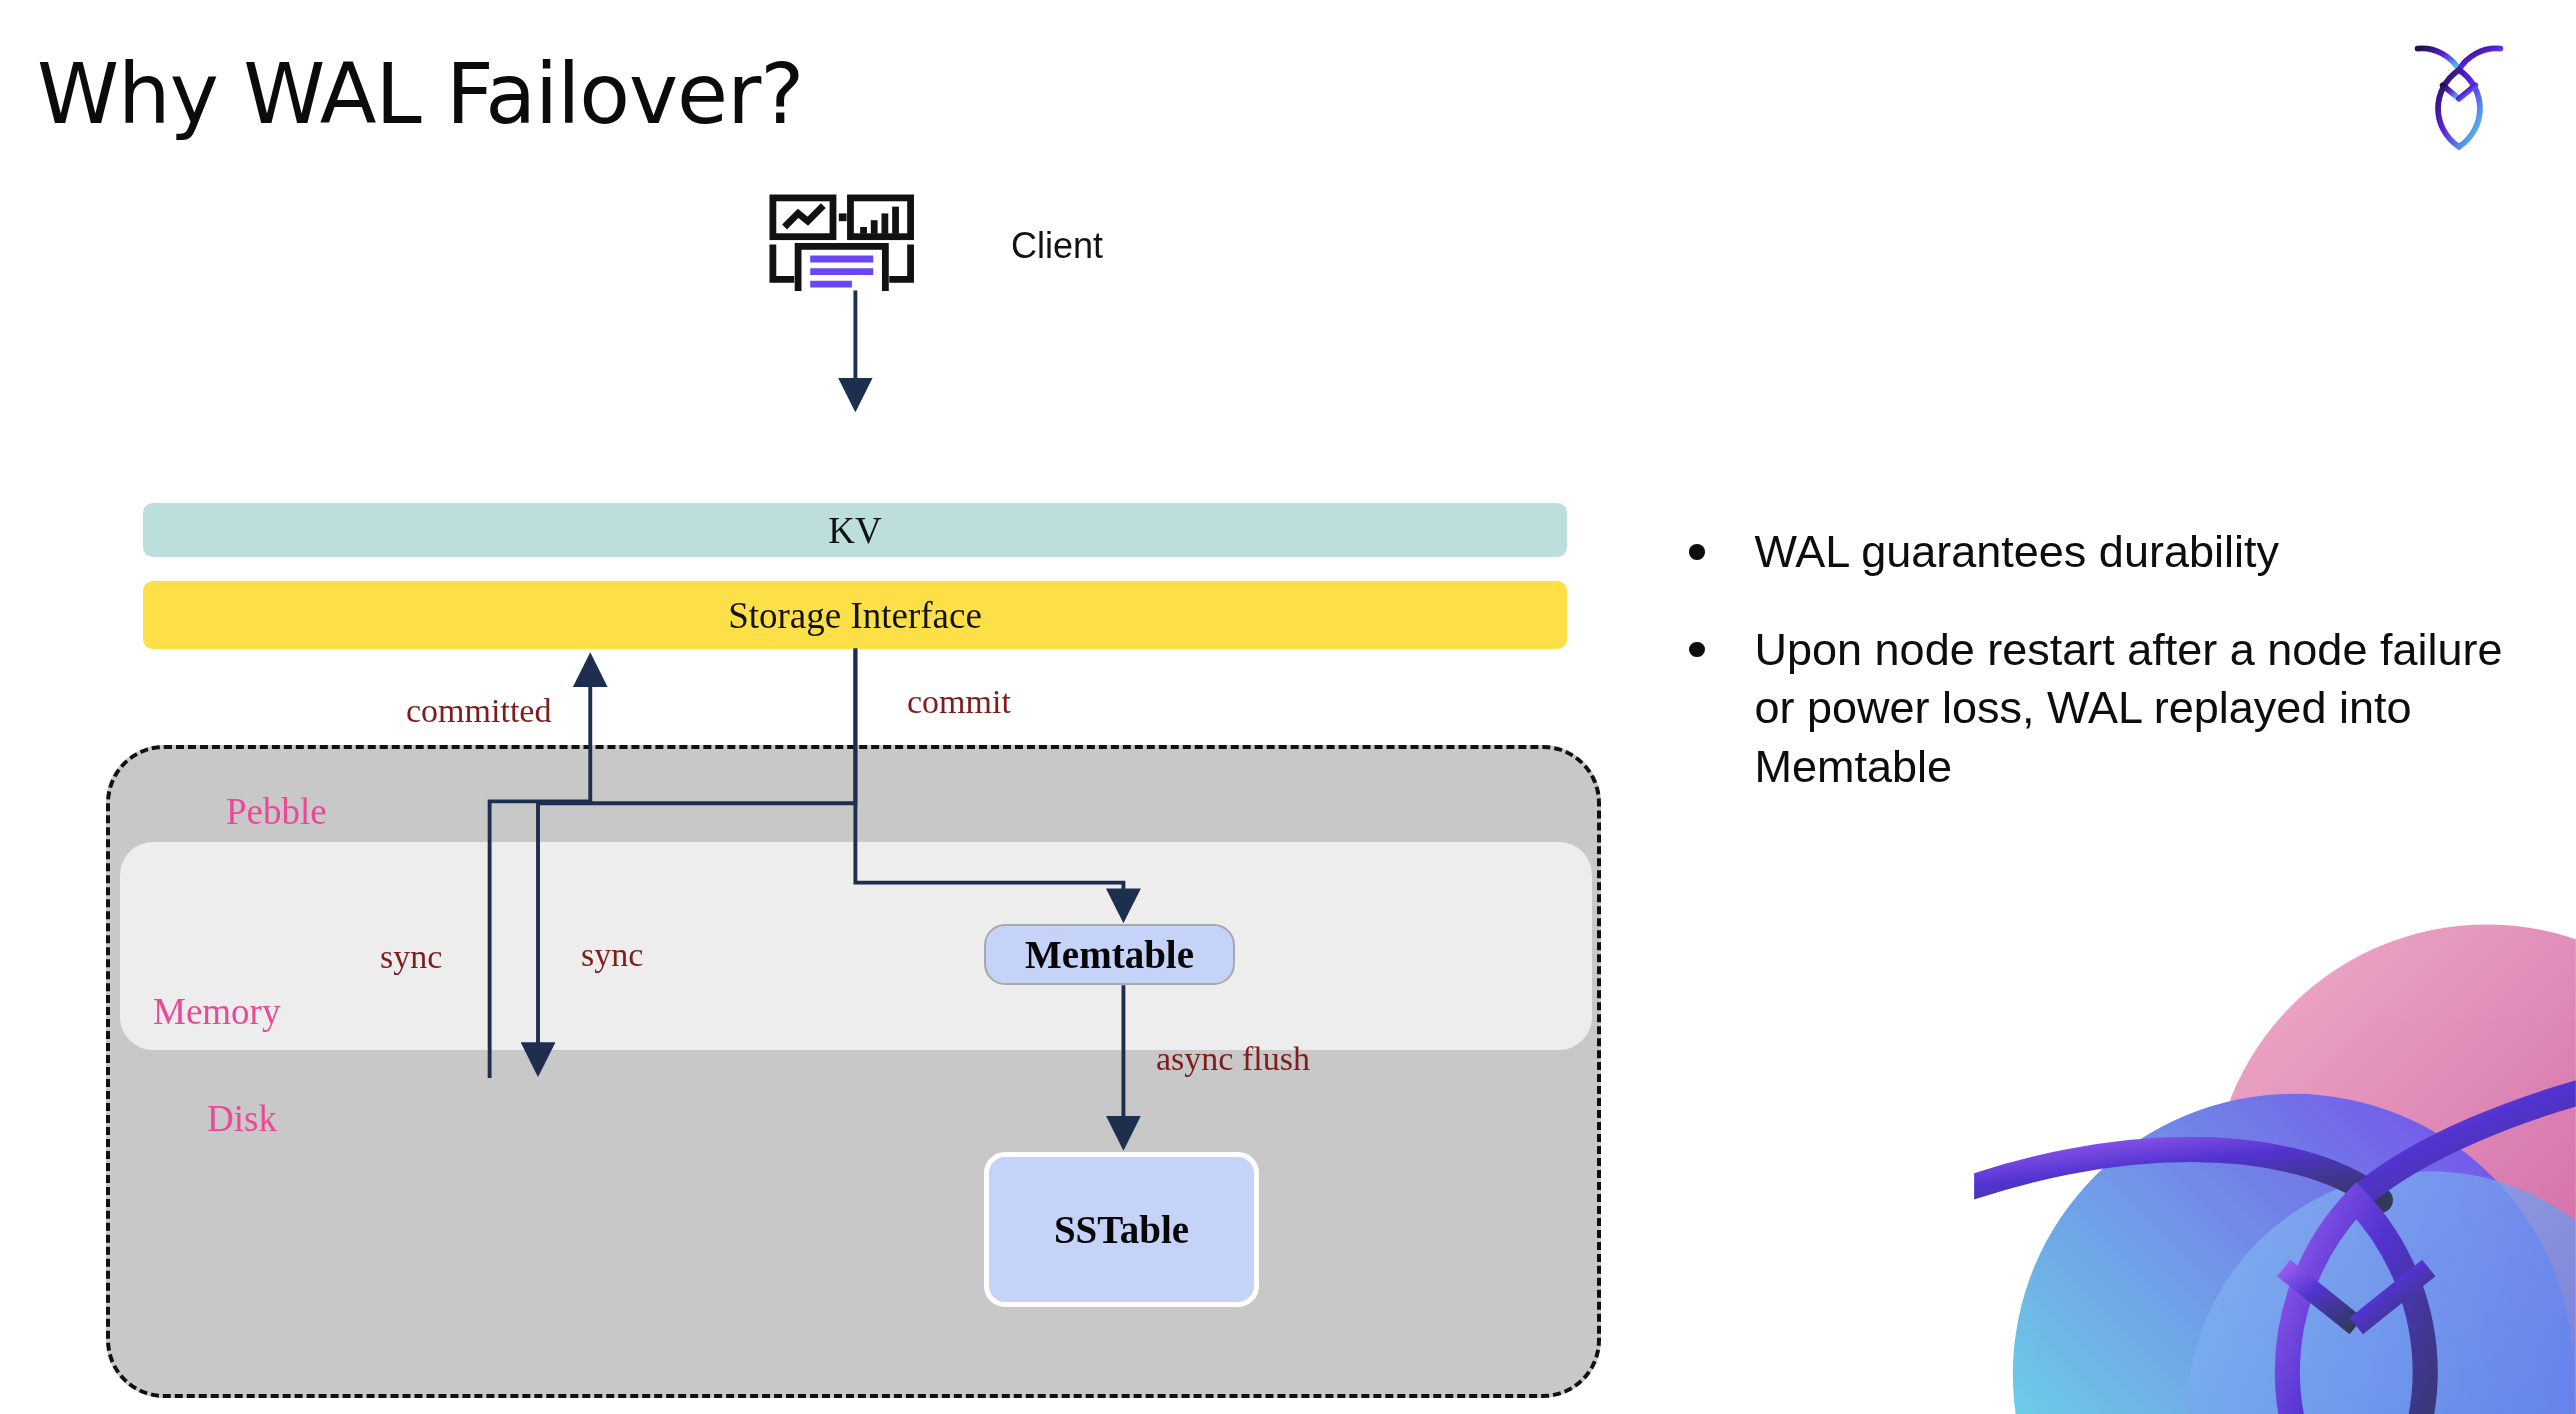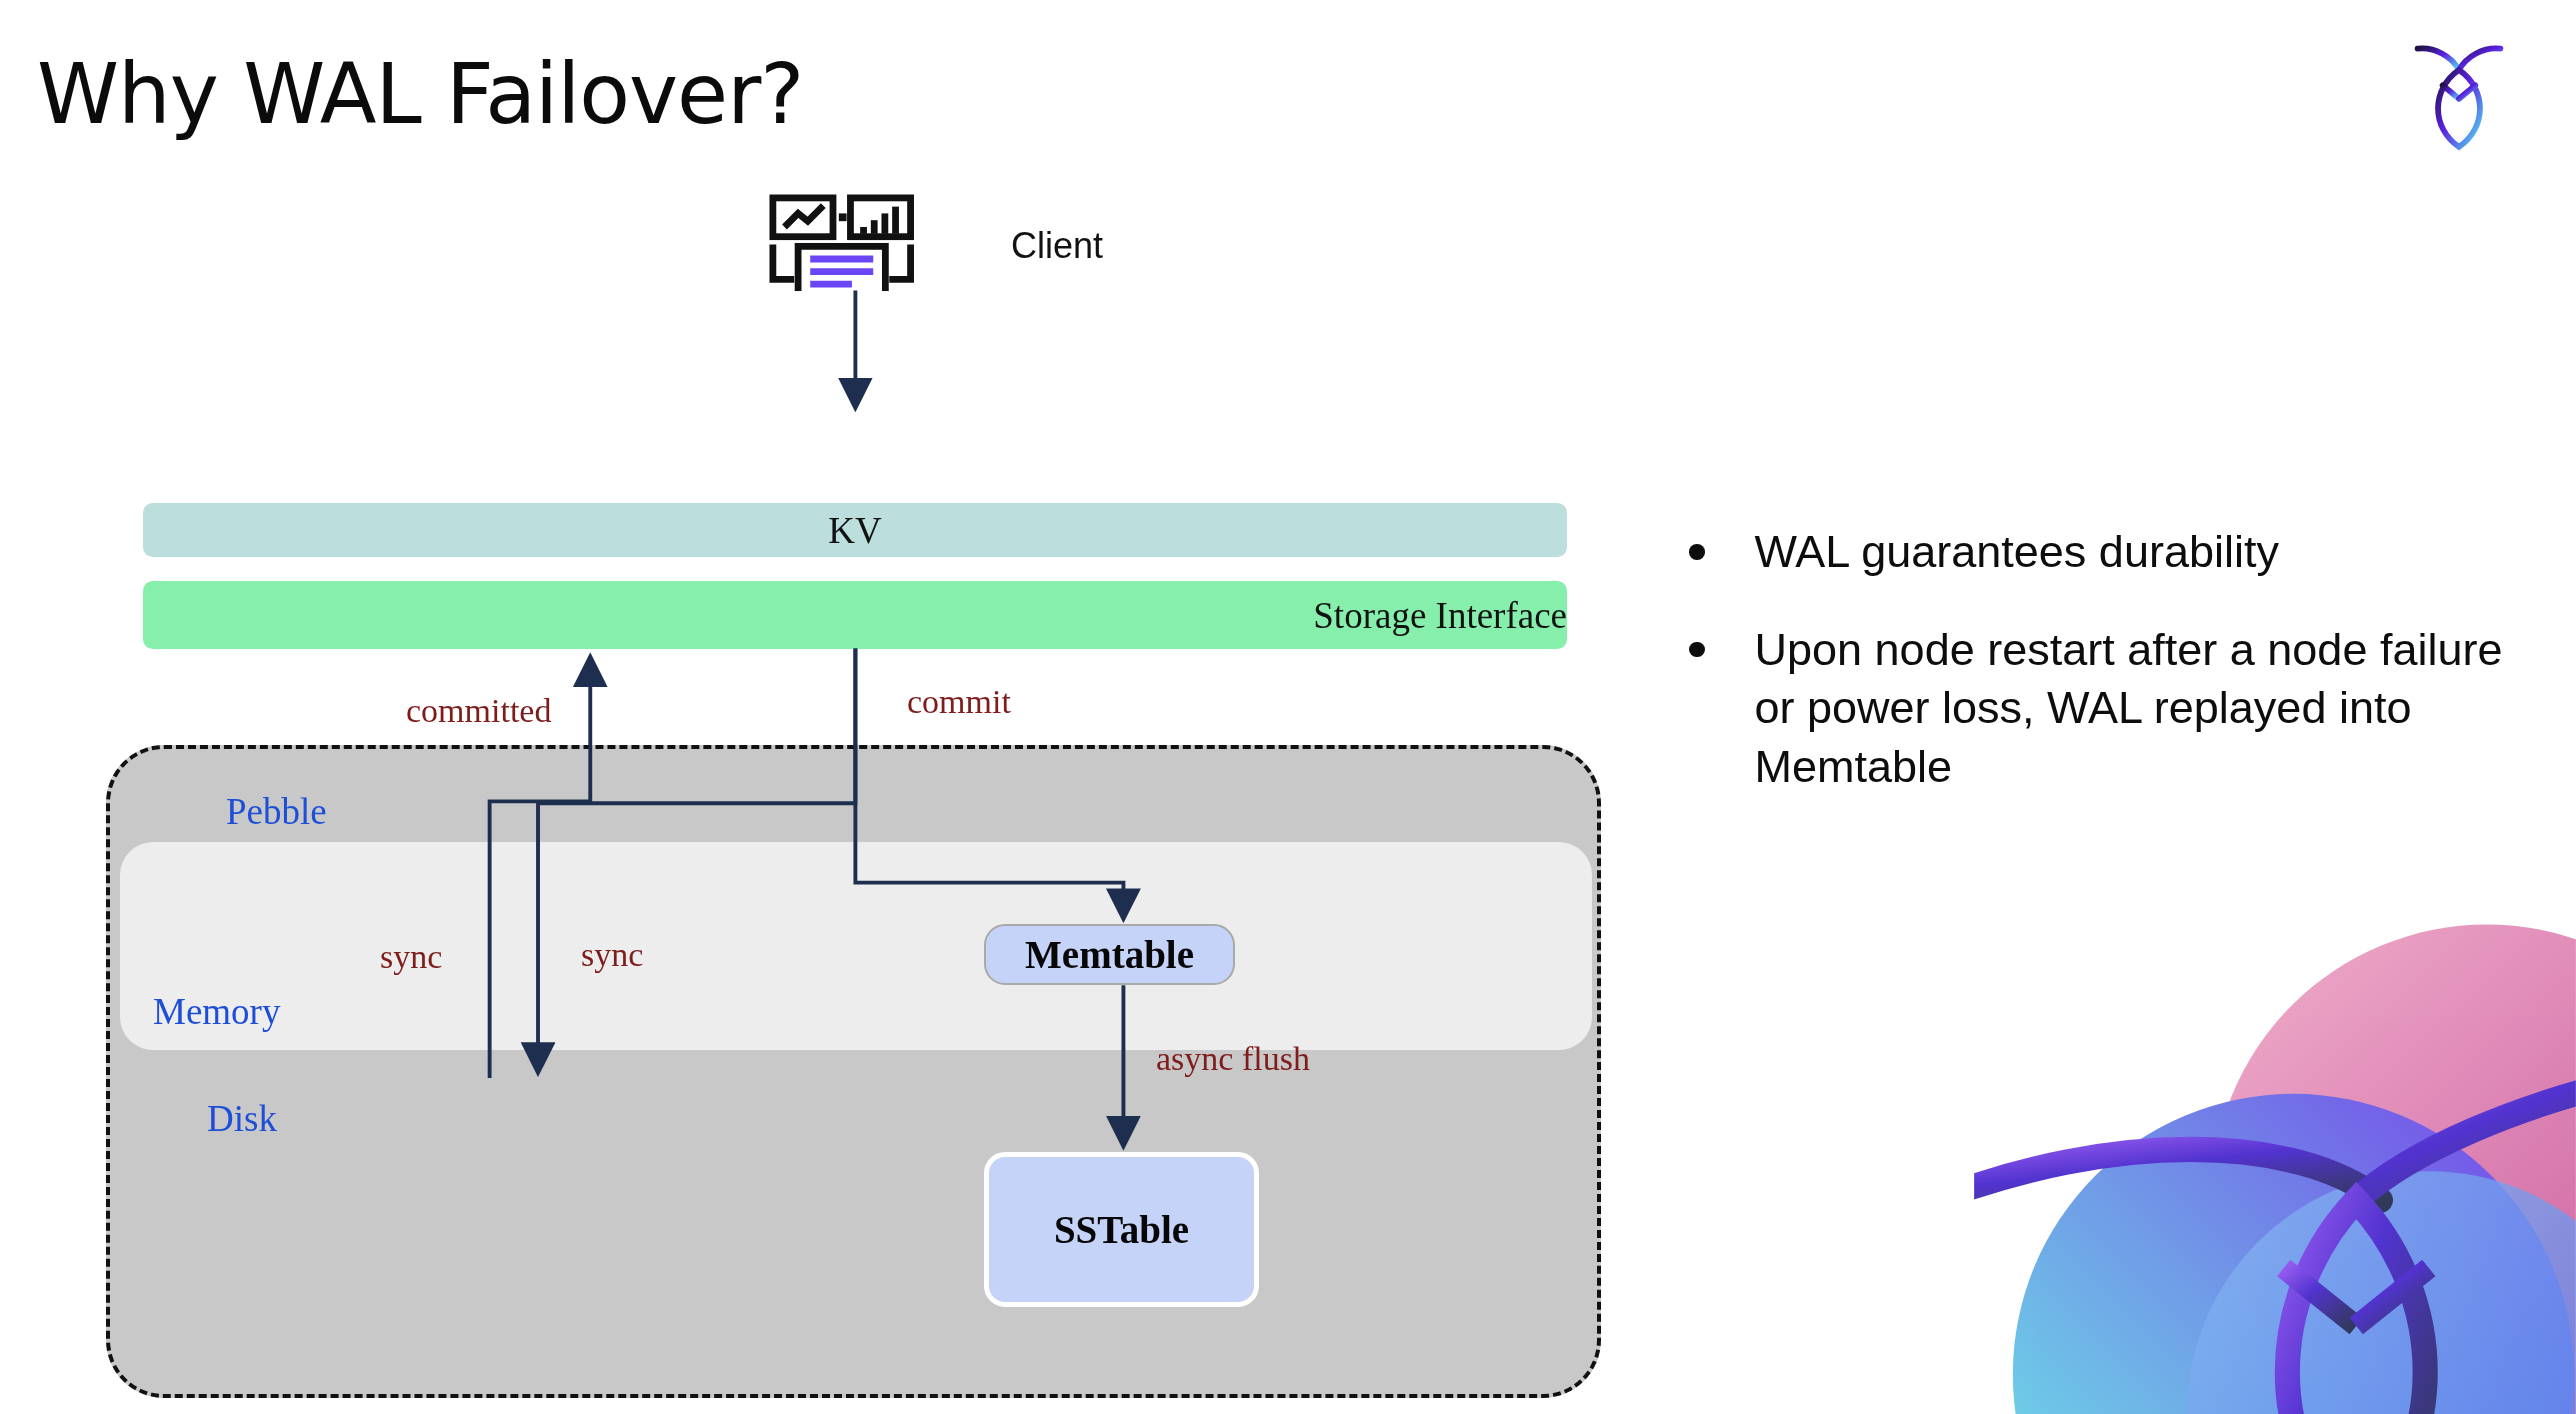--- a/index.html
+++ b/index.html
@@ -35,38 +35,38 @@
   
   .layer-bar{
     position:absolute;
     border-radius:9.7px;
     display:flex;align-items:center;justify-content:center;
     font-family:"Liberation Serif",serif;
     font-size:37px;color:#121212;
   }
   #layer-sql{left:143px;top:414px;width:1424px;height:56px;background:#f5dfc0;}
   #layer-kv{left:143px;top:503px;width:1424px;height:54px;background:#bcdedd;}
-  #layer-storage{left:143px;top:581px;width:1424px;height:68px;background:#86efac;justify-content:flex-end;}
+  #layer-storage{left:143px;top:581px;width:1424px;height:68px;background:#fde047;}
 
   
   #pebble-container{
     position:absolute;left:106px;top:745px;width:1495px;height:653px;
     border:4.8px dashed #111111;
     border-radius:58px;
     background:#c8c8c8;
     box-sizing:border-box;
   }
   #memory-region{
     position:absolute;left:120px;top:842px;width:1472px;height:208px;
     background:#ededed;border-radius:33px;
   }
   .region-label{
     position:absolute;
     font-family:"Liberation Serif",serif;
-    font-size:37px;color:#1d4ed8;white-space:nowrap;
+    font-size:37px;color:#ec4899;white-space:nowrap;
   }
   #label-pebble{left:226px;top:790px;}
   #label-memory{left:153px;top:990px;}
   #label-disk{left:207px;top:1097px;}
 
   
   .node-box{
     position:absolute;
     background:#c6d3f8;
     border-radius:21px;

